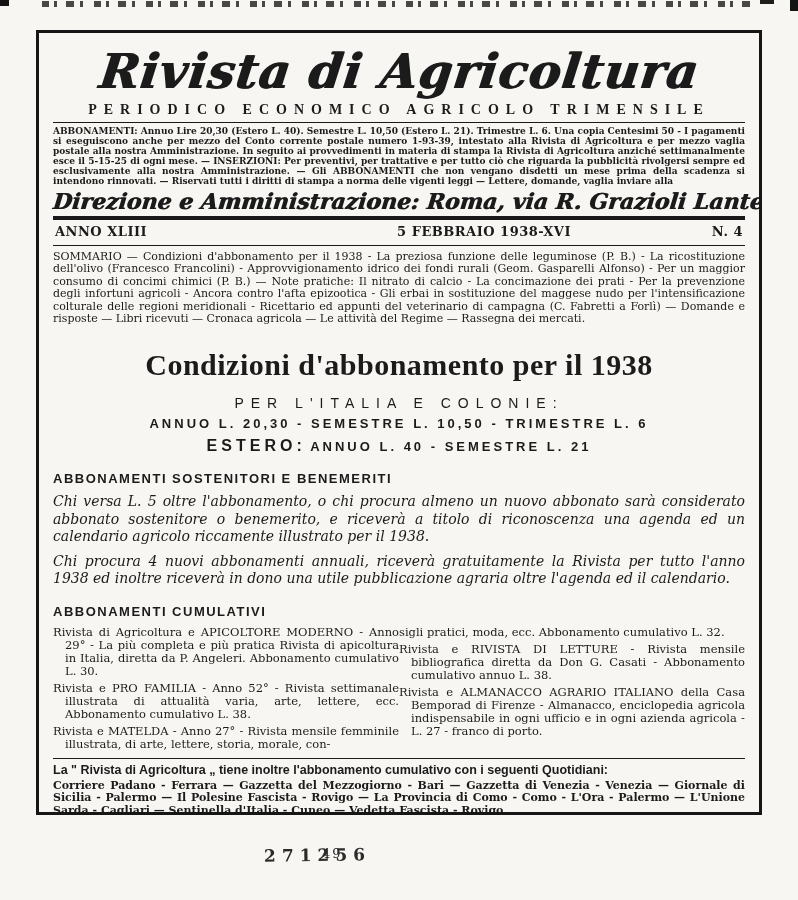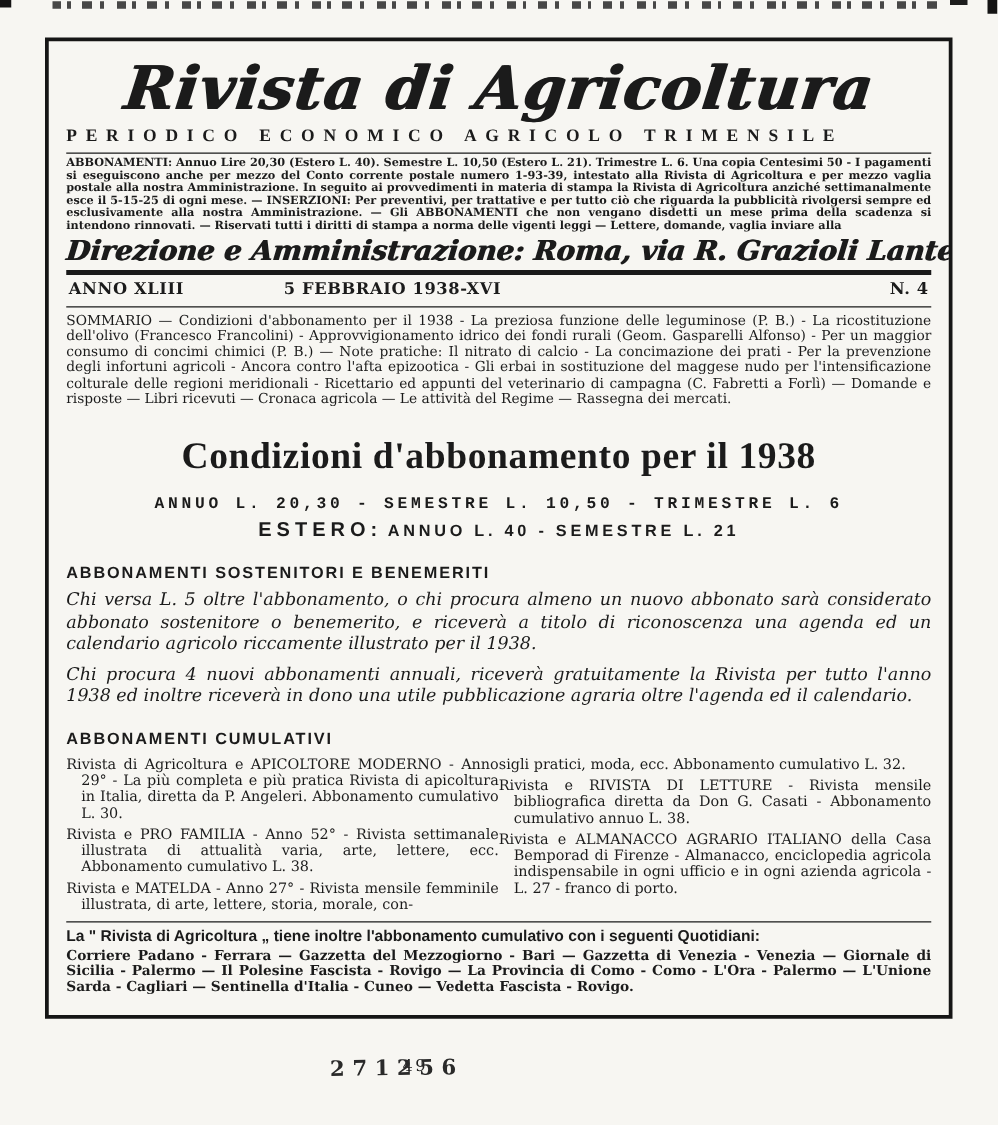--- a/index.html
+++ b/index.html
@@ -22,52 +22,52 @@
     border:3px solid #161616;padding:8px 14px;overflow:hidden;
   }
   .masthead-title{
     font-family:"DejaVu Serif",serif;font-style:italic;font-weight:bold;
     font-size:48px;line-height:56px;text-align:center;letter-spacing:1px;
     transform:skewX(-7deg);text-shadow:1.3px 0 0 currentColor;
     margin-top:2px;white-space:nowrap;
   }
   .masthead-subtitle{
     font-family:"Liberation Serif",serif;font-weight:bold;
-    font-size:14px;line-height:18px;letter-spacing:7px;text-align:left;margin-top:2px;
+    font-size:14px;line-height:18px;letter-spacing:7px;text-align:center;margin-top:2px;
     white-space:nowrap;
   }
   .rule{border:0;border-top:2px solid #1a1a1a;margin:3px 0;}
   .rule.hairline{border-top-width:1.5px;}
   .rule.thick{border-top-width:4px;margin:2px 0;}
   .fineprint{
     margin:3px 0 2px 0;font-size:9px;line-height:10px;font-weight:bold;
     text-align:justify;
   }
   .address{
     font-family:"DejaVu Serif",serif;font-style:italic;font-weight:bold;
     font-size:22px;line-height:26px;text-align:center;transform:skewX(-6deg);
     text-shadow:.8px 0 0 currentColor;white-space:nowrap;margin:1px 0 2px 0;
   }
   .issue-row{display:flex;align-items:baseline;font-weight:bold;font-size:13px;line-height:20px;letter-spacing:.5px;padding:0 2px;}
   .issue-row span{flex:1;}
-  .issue-row .mid{flex:2;text-align:left;}
+  .issue-row .mid{flex:2;text-align:right;}
   .issue-row .right{text-align:right;}
   .sommario{
     margin:5px 0 0 0;font-size:11px;line-height:12.4px;text-align:justify;
   }
   .main-title{
     font-family:Liberation Serif, serif;font-weight:bold;
     font-size:30px;line-height:32px;text-align:center;margin:24px 0 14px 0;letter-spacing:.5px;
   }
   .italia-label{
     font-family:"Liberation Sans",sans-serif;font-size:14px;line-height:17px;
     letter-spacing:7px;text-align:center;margin-top:6px;white-space:nowrap;
   }
   .italia-prices{
-    font-family:Liberation Mono, monospace;font-weight:bold;font-size:13px;line-height:16px;
+    font-family:Liberation Sans, sans-serif;font-weight:bold;font-size:13px;line-height:16px;
     letter-spacing:3px;text-align:center;margin-top:4px;white-space:nowrap;
   }
   .estero-line{
     font-family:"Liberation Sans",sans-serif;font-weight:bold;text-align:center;margin-top:5px;white-space:nowrap;
   }
   .estero-line .big{font-size:16px;letter-spacing:4px;}
   .estero-line .small{font-size:13px;letter-spacing:3px;}
   .sec-heading{
     font-family:"Liberation Sans",sans-serif;font-weight:bold;font-size:13px;line-height:15px;
     letter-spacing:1.5px;text-align:left;margin:16px 0 0 0;
@@ -123,20 +123,21 @@
     <span class="mid">5 FEBBRAIO 1938-XVI</span>
     <span class="right">N. 4</span>
   </div>
 
   <hr class="rule hairline">
 
   <p class="sommario">SOMMARIO — Condizioni d'abbonamento per il 1938 - La preziosa funzione delle leguminose (P. B.) - La ricostituzione dell'olivo (Francesco Francolini) - Approvvigionamento idrico dei fondi rurali (Geom. Gasparelli Alfonso) - Per un maggior consumo di concimi chimici (P. B.) — Note pratiche: Il nitrato di calcio - La concimazione dei prati - Per la prevenzione degli infortuni agricoli - Ancora contro l'afta epizootica - Gli erbai in sostituzione del maggese nudo per l'intensificazione colturale delle regioni meridionali - Ricettario ed appunti del veterinario di campagna (C. Fabretti a Forlì) — Domande e risposte — Libri ricevuti — Cronaca agricola — Le attività del Regime — Rassegna dei mercati.</p>
 
   <h1 class="main-title">Condizioni d'abbonamento per il 1938</h1>
 
+  <div class="italia-label">PER L'ITALIA E COLONIE:</div>
   <div class="italia-prices">ANNUO L. 20,30 - SEMESTRE L. 10,50 - TRIMESTRE L. 6</div>
   <div class="estero-line">
     <span class="big">ESTERO:</span>
     <span class="small">ANNUO L. 40 - SEMESTRE L. 21</span>
   </div>
 
   <div class="sec-heading">ABBONAMENTI SOSTENITORI E BENEMERITI</div>
   <p class="benemeriti-para">Chi versa L. 5 oltre l'abbonamento, o chi procura almeno un nuovo abbonato sarà considerato abbonato sostenitore o benemerito, e riceverà a titolo di riconoscenza una agenda ed un calendario agricolo riccamente illustrato per il 1938.</p>
   <p class="benemeriti-para">Chi procura 4 nuovi abbonamenti annuali, riceverà gratuitamente la Rivista per tutto l'anno 1938 ed inoltre riceverà in dono una utile pubblicazione agraria oltre l'agenda ed il calendario.</p>
 

